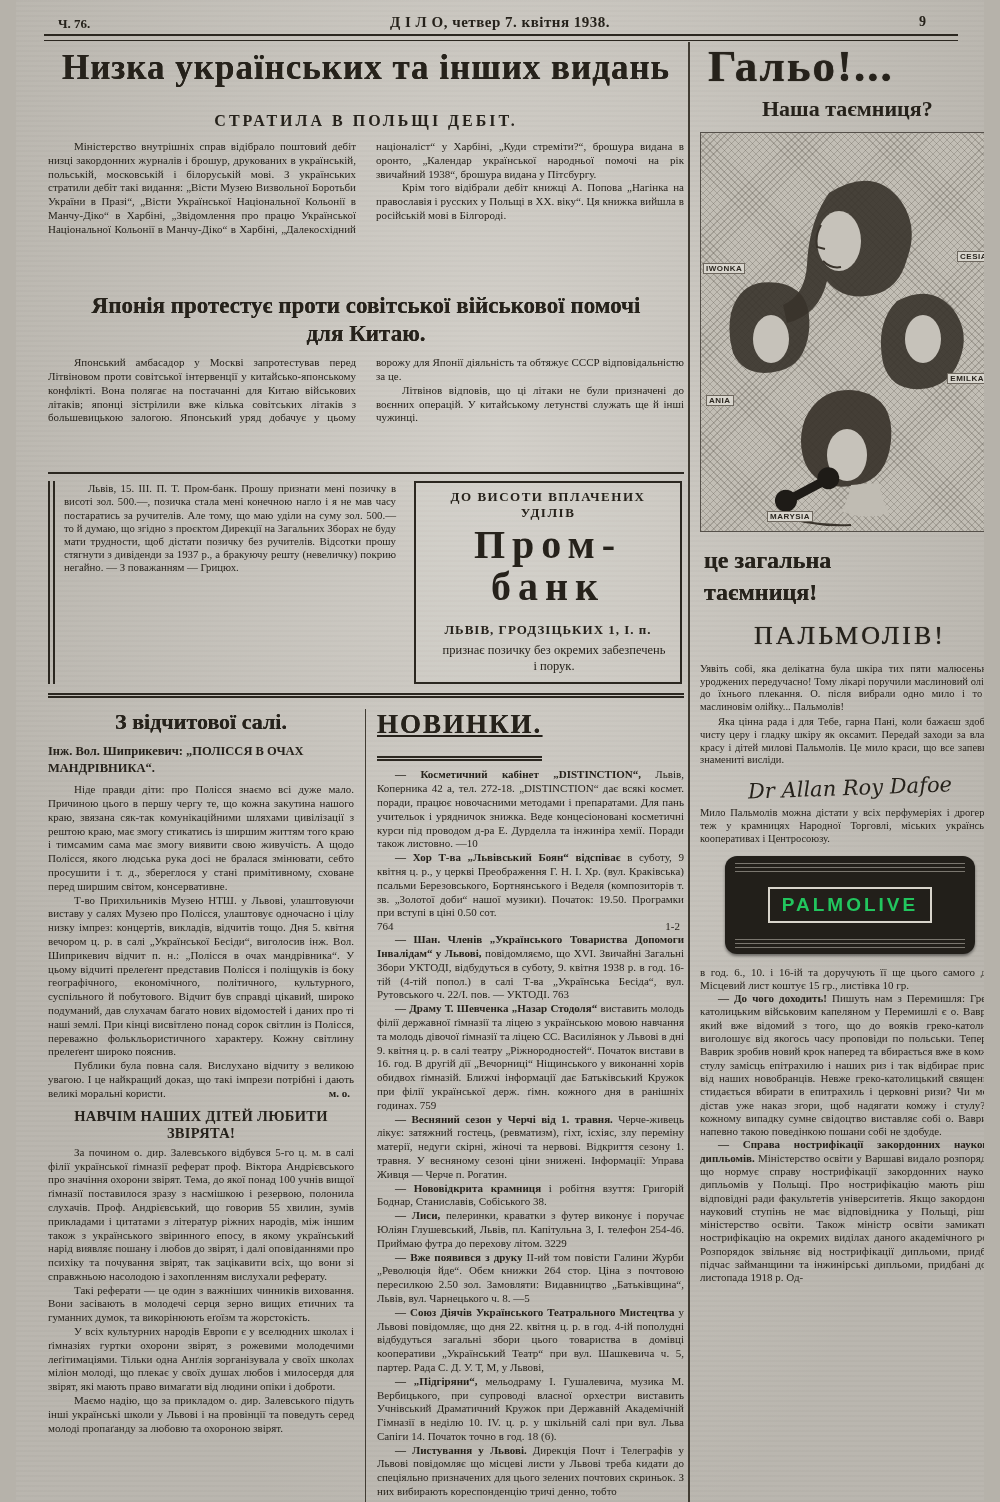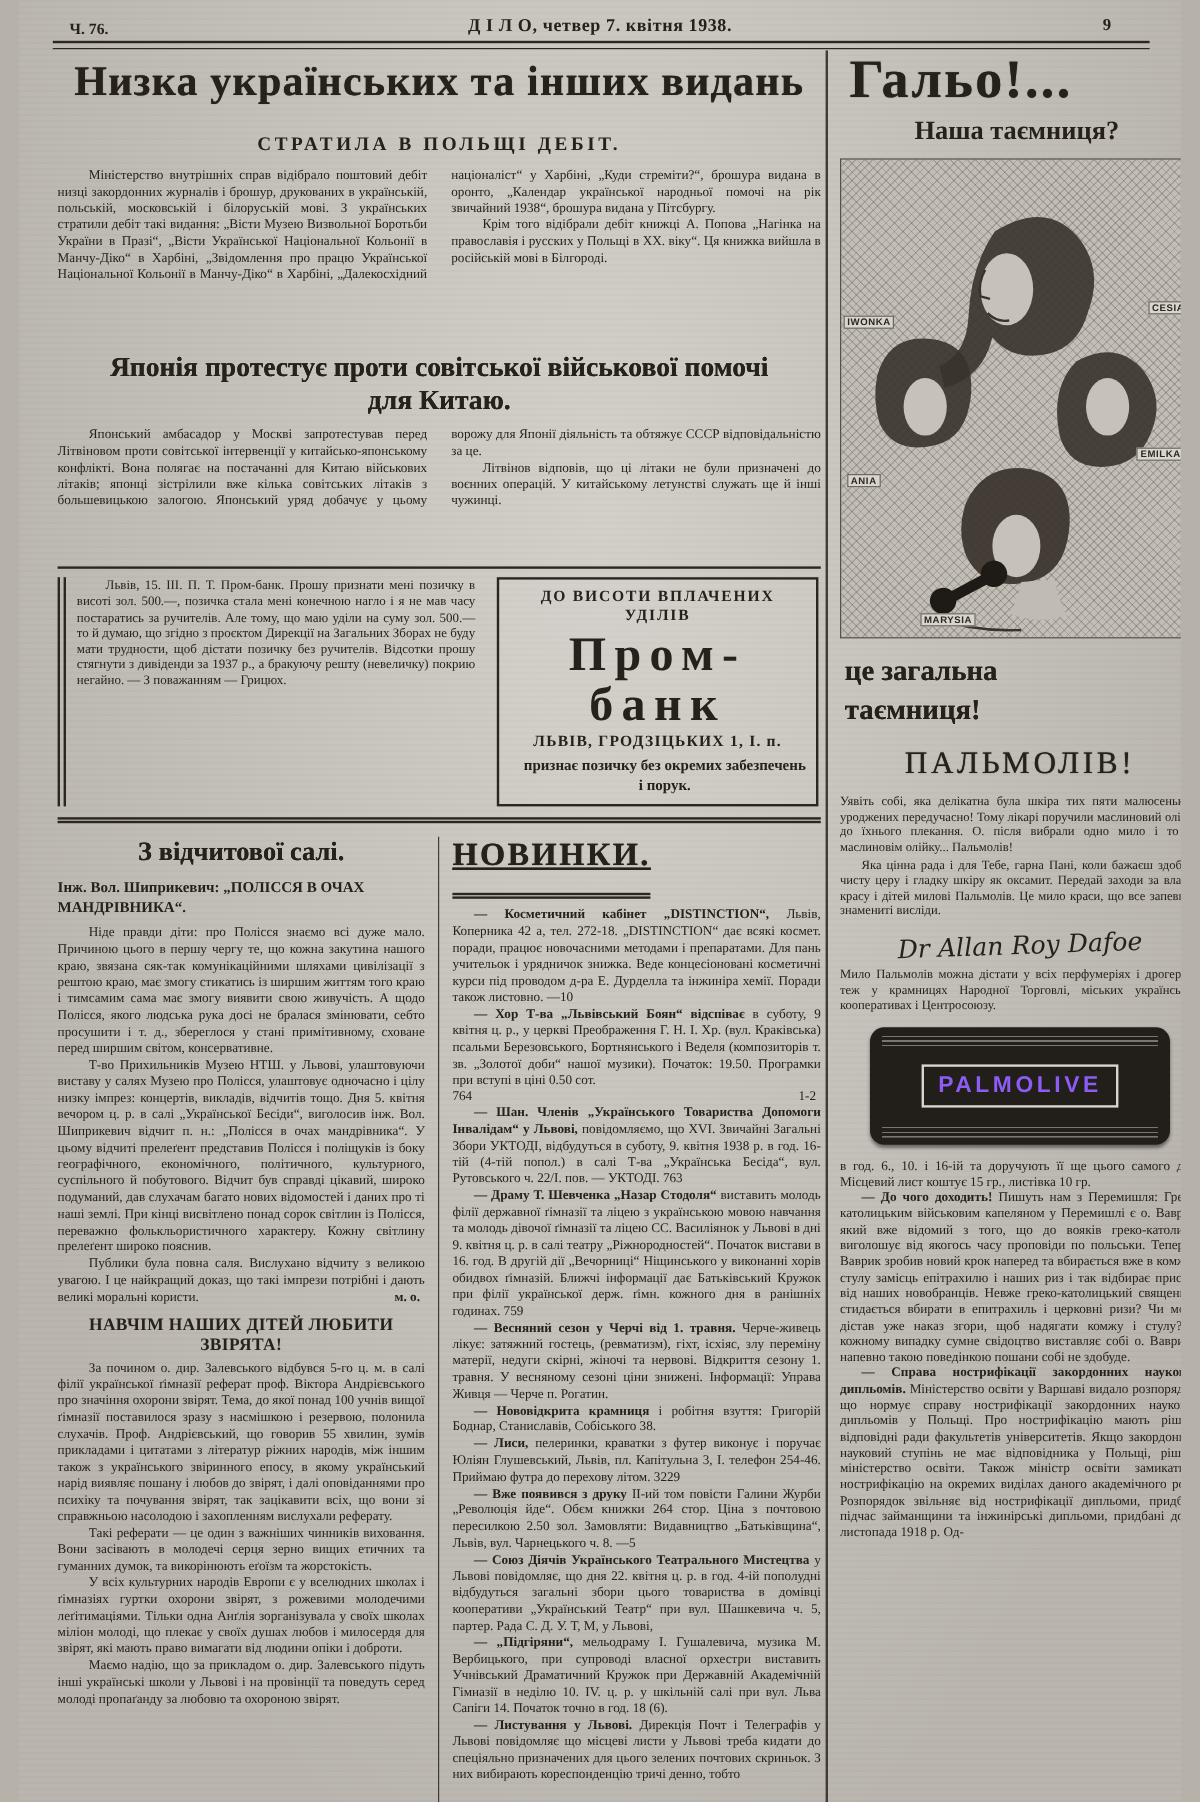--- a/index.html
+++ b/index.html
@@ -28,23 +28,23 @@
     text-shadow:0 0 .5px #26221b;}
   .a2{height:104px;}
   
   .boxrow{margin-top:12px;border-top:2.5px solid #2b2720;border-bottom:5px double #2b2720;
     display:flex;padding:7px 2px 9px 0;}
   .letter{width:332px;border-left:7px double #2b2720;padding:1px 6px 1px 9px;
     font-size:10.8px;line-height:13.2px;text-align:justify;}
   .letter p{margin:0;text-indent:24px;}
   .prombank{flex:1;margin-left:12px;border:2px solid #2b2720;padding:6px 8px 8px;text-align:center;background:rgba(255,255,255,.06);}
   .pb1{font-size:13px;font-weight:bold;letter-spacing:1.5px;}
-  .pbname{font-size:40px;font-weight:bold;letter-spacing:7px;line-height:1.05;margin:3px 0 2px;}
+  .pbname{font-size:40px;font-weight:bold;letter-spacing:7px;line-height:1.05;margin:3px 0 14px;}
   .pbaddr{font-size:13px;font-weight:bold;letter-spacing:1px;}
-  .pb3{font-size:12.5px;font-weight:bold;margin-top:5px;line-height:1.25;margin-left:12px;}
+  .pb3{font-size:12.5px;font-weight:normal;margin-top:5px;line-height:1.25;margin-left:12px;}
   
   .bottomrow{display:flex;margin-top:11px;height:942px;overflow:hidden;}
   .colA{width:306px;padding-right:11px;border-right:1.3px solid #413c33;}
   .colB{width:307px;padding-left:11px;}
   .sec1h{text-align:center;font-size:22px;font-weight:bold;margin:0 0 8px;text-shadow:0 0 .5px #26221b;}
   .sec1sub{font-weight:bold;font-size:12.5px;line-height:1.35;text-align:left;margin:0 0 6px;}
   .bodytext{font-size:11px;line-height:13.8px;text-align:justify;}
   .byline{text-align:right;font-weight:bold;font-size:11px;margin-top:-13.8px;padding-right:4px;}
   .sec2h{font-weight:bold;font-size:14.5px;text-align:center;margin:9px 0 4px;letter-spacing:.3px;}
   .novh{display:inline-block;font-size:27px;font-weight:bold;letter-spacing:2px;
@@ -66,21 +66,21 @@
   .adpar.ind{text-indent:18px;}
   .sig{font-style:italic;font-size:21px;text-align:center;margin:9px 0 7px;transform:rotate(-2deg);
     font-family:"DejaVu Serif",serif;}
   .avail{font-size:10.5px;line-height:12.8px;text-align:justify;margin:0;}
   .soap{width:250px;height:98px;margin:10px auto 12px;background:#221f1a;border-radius:12px;position:relative;
     box-shadow:0 2px 3px rgba(0,0,0,.45);display:flex;align-items:center;justify-content:center;}
   .soap:before,.soap:after{content:"";position:absolute;left:10px;right:10px;height:10px;
     background:repeating-linear-gradient(0deg,rgba(210,205,195,.5) 0 1px,transparent 1px 4px);}
   .soap:before{top:6px}.soap:after{bottom:6px}
   .band{border:2px solid #d9d5cc;padding:5px 12px;}
-  .bandtxt{color:#8b5cf6;font-family:"Liberation Sans",sans-serif;font-weight:bold;
+  .bandtxt{color:#22c55e;font-family:"Liberation Sans",sans-serif;font-weight:bold;
     font-size:19px;letter-spacing:3px;}
   .brtext{font-size:11px;line-height:13.3px;text-align:justify;}
   .brtext p{margin:0;}
   .brtext .cont{text-indent:0;}
   .brtext .item{font-size:11px;line-height:13.3px;}
 </style>
 </head>
 <body>
 
 <div class="page">

